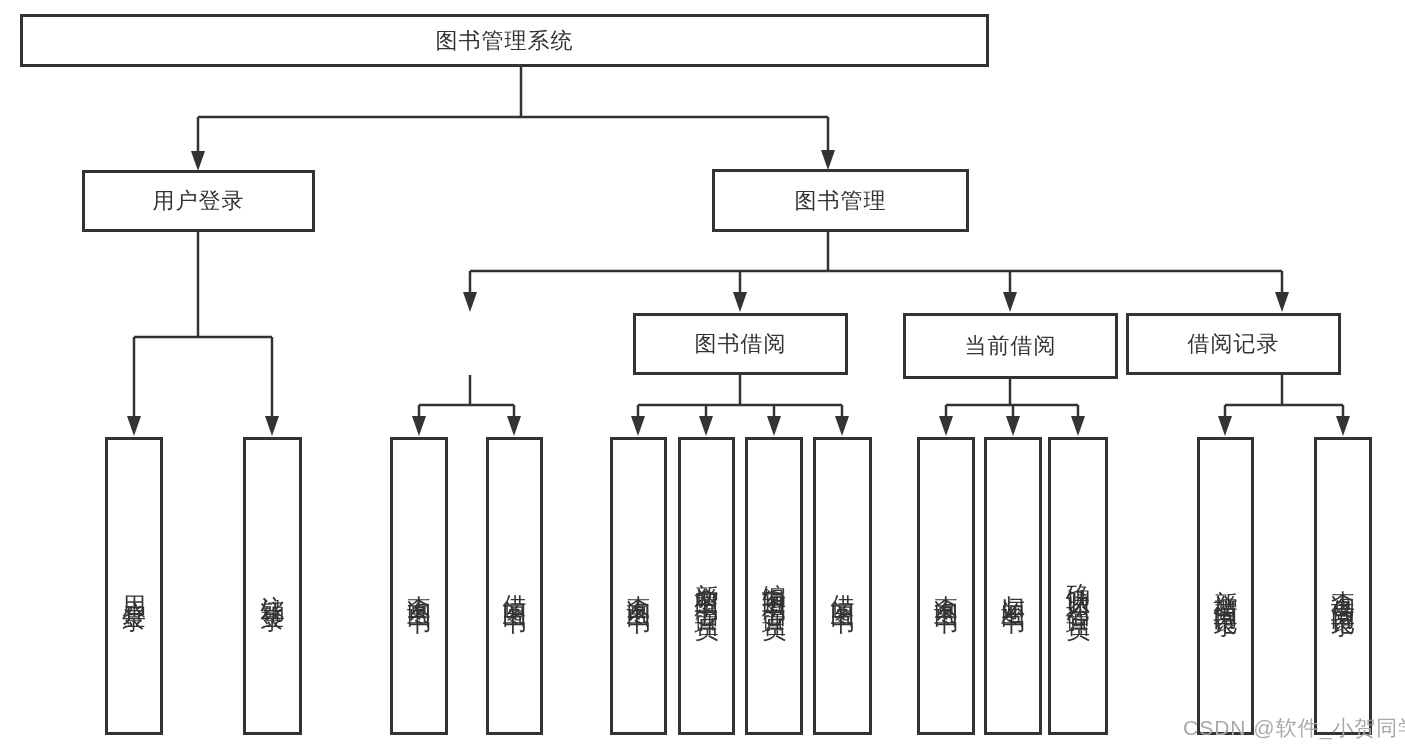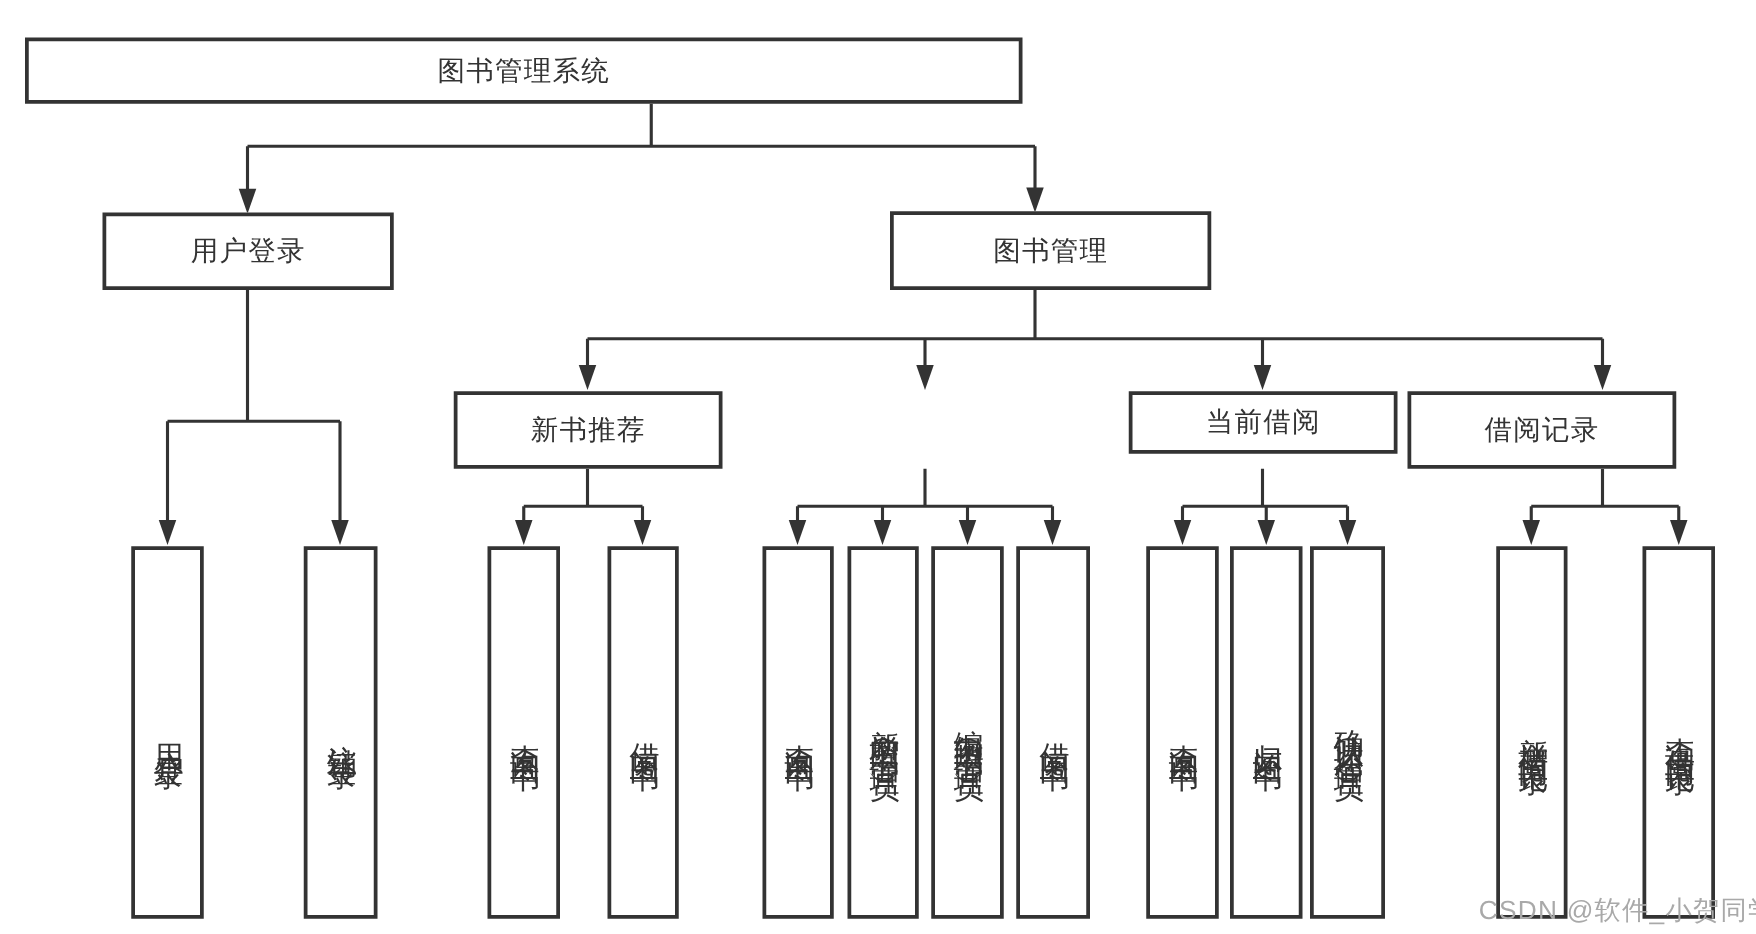--- a/index.html
+++ b/index.html
@@ -15,26 +15,26 @@
   }
   .vbox{
     position:absolute;z-index:2;box-sizing:border-box;background:#ffffff;
     border:3px solid #333333;display:flex;align-items:center;justify-content:center;
   }
   .vbox .vtext{
     writing-mode:vertical-rl;text-orientation:mixed;
     font-size:24px;line-height:1;letter-spacing:5px;white-space:nowrap;
   }
   
-  .n-root{left:20px;top:30px;width:798px;height:53px;text-align:right;}
+  .n-root{left:20px;top:14px;width:969px;height:53px;text-align:right;}
   .n-userlogin{left:82px;top:170px;width:233px;height:62px;}
   .n-bookmgmt{left:712px;top:169px;width:257px;height:63px;}
   .n-l3-0{left:363px;top:313px;width:215px;height:62px;}
   .n-l3-1{left:633px;top:313px;width:215px;height:62px;}
-  .n-l3-2{left:903px;top:313px;width:215px;height:50px;}
+  .n-l3-2{left:903px;top:313px;width:215px;height:66px;}
   .n-l3-3{left:1126px;top:313px;width:215px;height:62px;}
   .vb{top:437px;height:298px;}
   .v-u0{left:105px;width:58px;}
   .v-u1{left:243px;width:59px;}
   .v-r0{left:390px;width:58px;}
   .v-r1{left:486px;width:57px;}
   .v-b0{left:610px;width:57px;}
   .v-b1{left:678px;width:57px;}
   .v-b2{left:745px;width:58px;}
   .v-b3{left:813px;width:59px;}
@@ -116,22 +116,22 @@
     <span>图书管理系统</span>
   </div>
 
   <div class="hbox n-userlogin">
     <span>用户登录</span>
   </div>
   <div class="hbox n-bookmgmt">
     <span>图书管理</span>
   </div>
 
-  <div class="hbox n-l3-0">
-    <span>新书推荐</span>
+  <div class="hbox n-l3-1">
+    <span>图书借阅</span>
   </div>
   <div class="hbox n-l3-2">
     <span>当前借阅</span>
   </div>
   <div class="hbox n-l3-3">
     <span>借阅记录</span>
   </div>
 
   <div class="vbox vb v-u0">
     <span class="vtext">用户登录</span>

